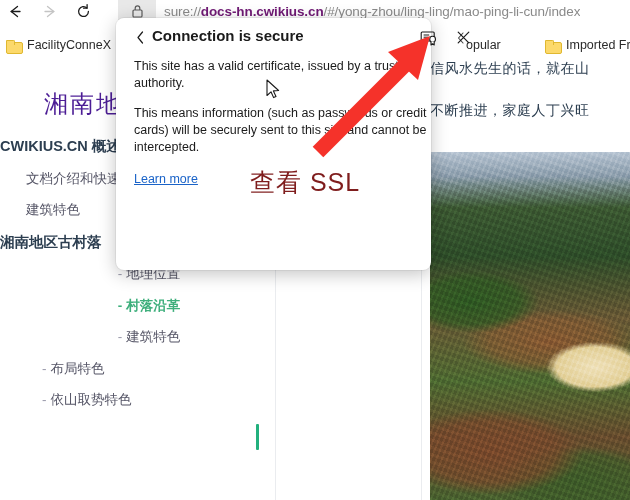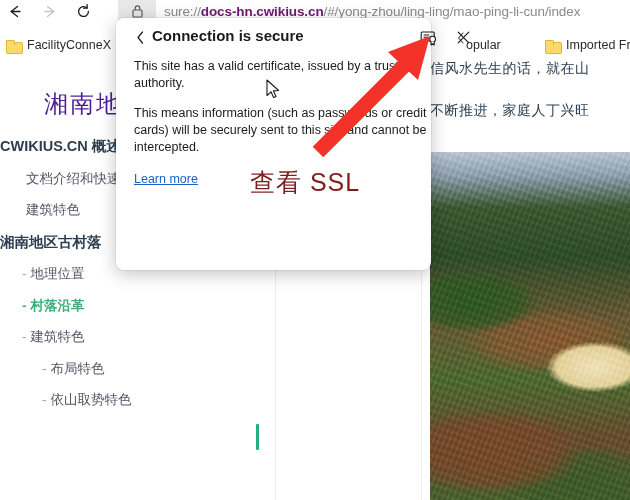--- a/index.html
+++ b/index.html
@@ -43,21 +43,21 @@
   .sidebar { position:absolute; left:0; top:0; width:276px; height:448px; background:#fff; }
   .side-divider { position:absolute; left:275px; top:0; width:1px; height:448px; background:#eaecef; }
   .content-divider { position:absolute; left:421px; top:0; width:1px; height:448px; background:#eaecef; }
 
   .big-heading { position:absolute; left:44px; top:36px; font-size:24px; color:#4c1d95; white-space:nowrap; font-weight:400; letter-spacing:2px; }
 
   .nav-list { position:absolute; left:0; top:78px; width:276px; }
   .nav-item { display:block; white-space:nowrap; line-height:1; }
   .nav-item.lvl-h { font-size:14.5px; font-weight:bold; color:#2c3e50; margin:0 0 0 0; padding:9px 0 9px 0; }
   .nav-item.lvl-1 { font-size:13.5px; color:#556; padding:9px 0 9px 26px; }
-  .nav-item.lvl-2 { font-size:13.5px; color:#556; padding:9px 0 9px 22px; }
+  .nav-item.lvl-2 { font-size:13.5px; color:#556; padding:9px 0 9px 22px;text-align:center; }
   .nav-item.lvl-3 { font-size:13.5px; color:#556; padding:9px 8px 9px 42px; }
   .nav-item.active { color:#3eaf7c; font-weight:bold; }
   .nav-item .dash { color:#99a; margin-right:4px; }
   .nav-item.active .dash { color:#3eaf7c; }
 
   .active-bar { position:absolute; left:256px; top:372px; width:3px; height:26px; background:#22b07d; border-radius:1px; }
 
   .art { position:absolute; left:430px; top:0; width:200px; height:448px; }
   .art-line { position:absolute; left:0; font-size:14px; color:#2c3e50; white-space:nowrap; letter-spacing:0.5px; }
   .art-l1 { top:8px; }

